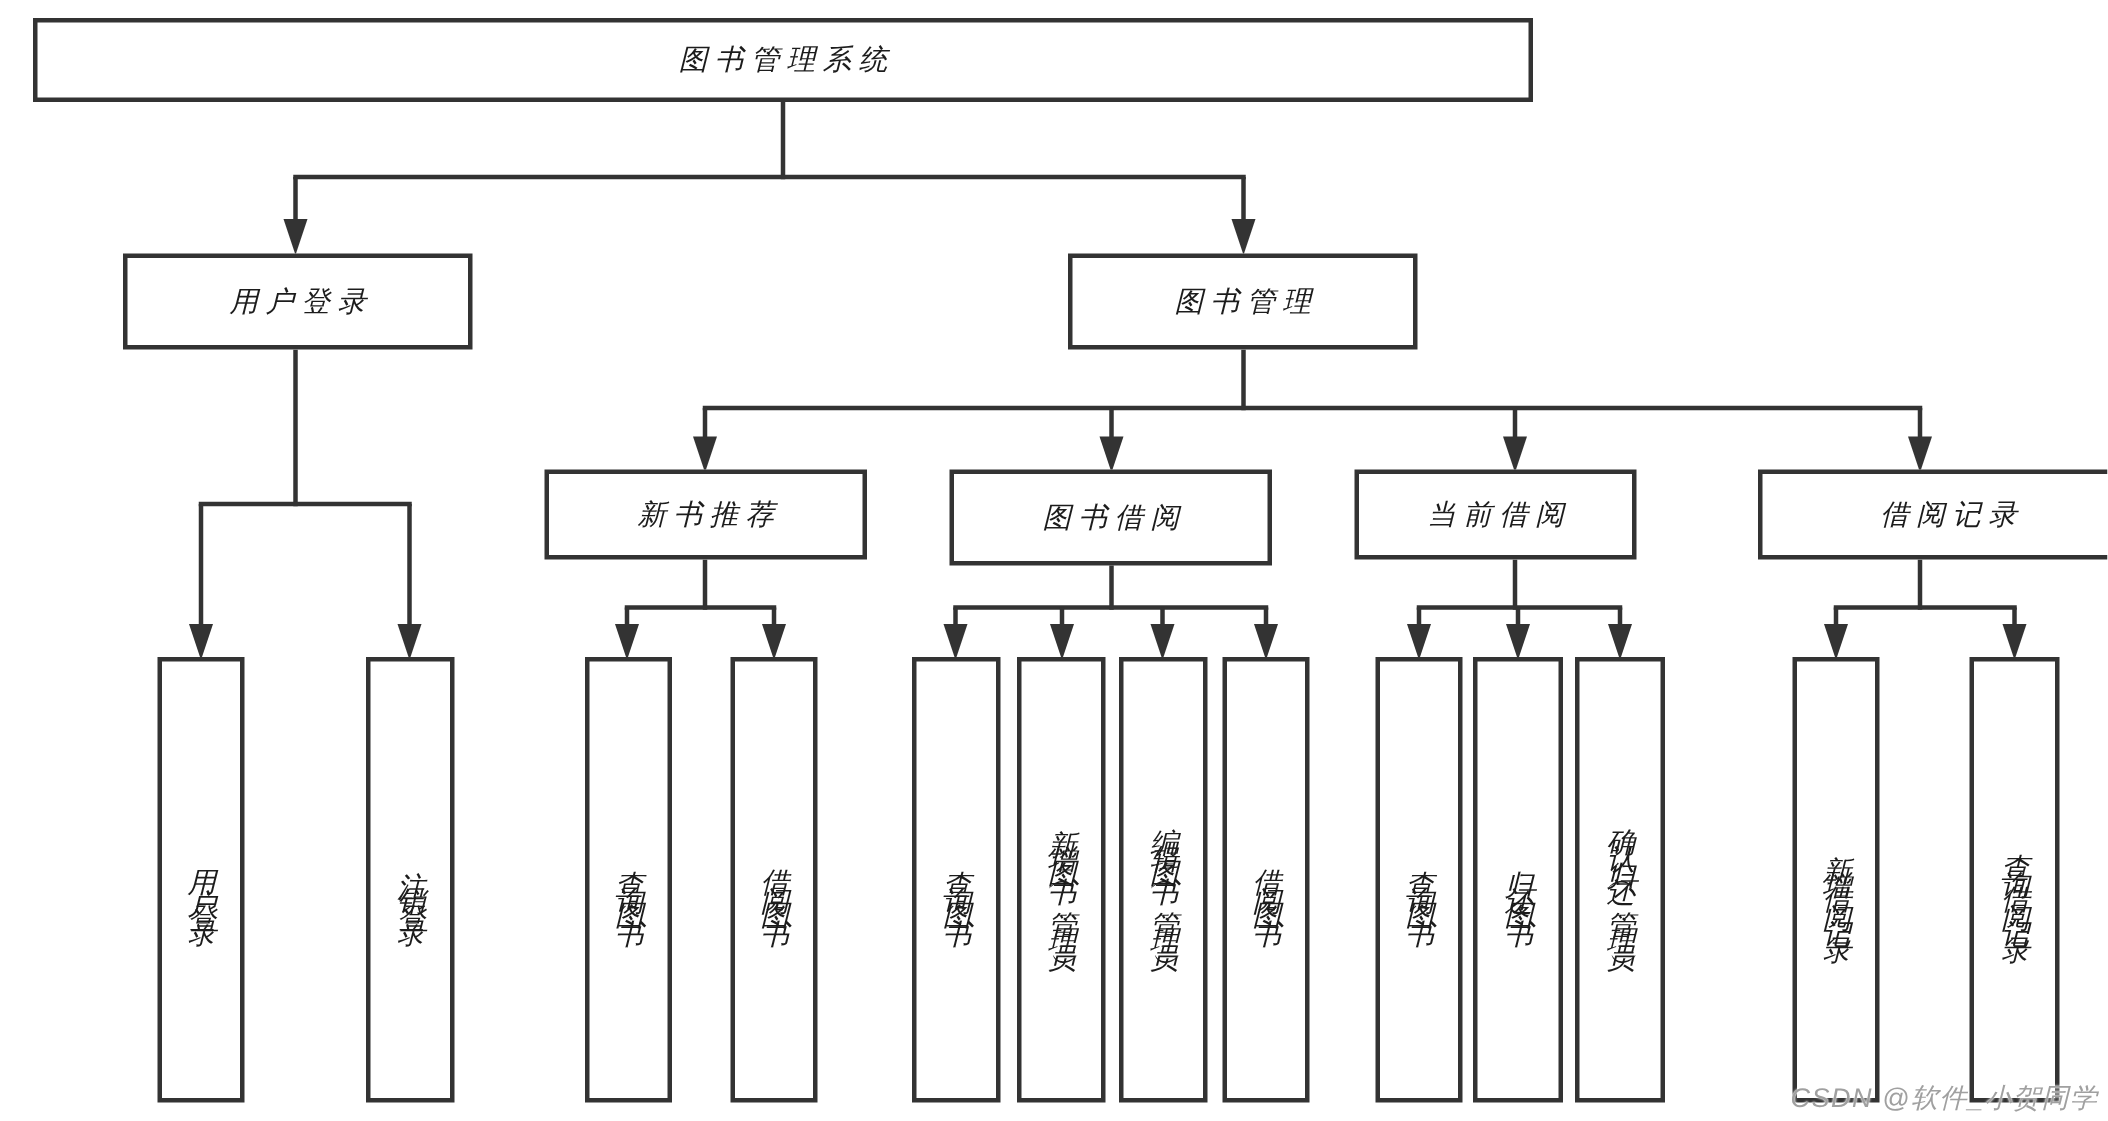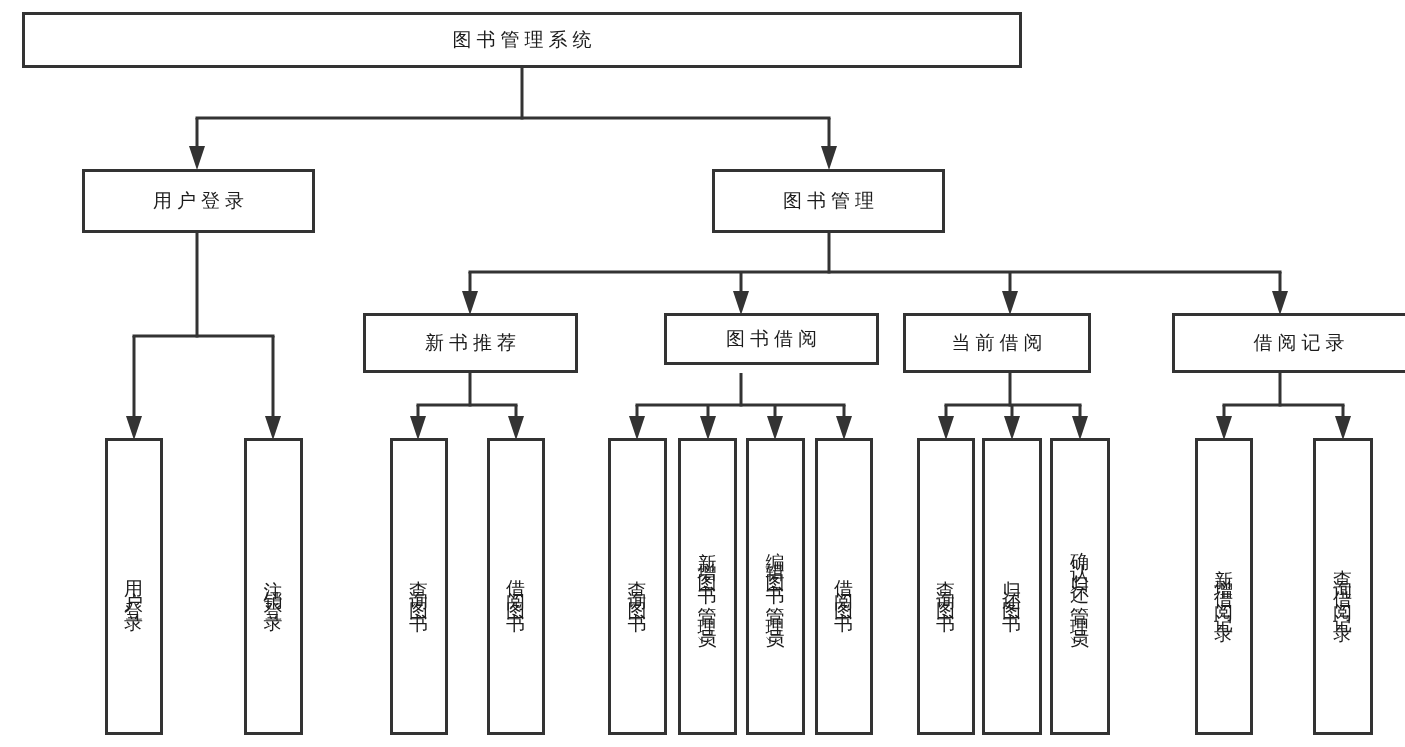--- a/index.html
+++ b/index.html
@@ -8,20 +8,21 @@
     --bg:#ffffff;
     --wm:#a0a0a0;
   }
   html,body{margin:0;padding:0;background:var(--bg);}
   #canvas{
     position:relative;
     width:1405px;height:747px;
     background:var(--bg);
     font-family:"Liberation Sans", sans-serif;
     overflow:hidden;
+    font-style:italic;
   }
   #wires{position:absolute;left:0;top:0;width:1405px;height:747px;}
   .box{
     position:absolute;
     box-sizing:border-box;
     background:#fff;
     border:3px solid var(--line);
     color:var(--text);
     display:flex;
     align-items:center;
@@ -131,21 +132,21 @@
       <polygon points="1335,416 1351,416 1343,440" stroke="none"></polygon>
     </g>
   </svg>
 
   <div class="box" style="left:22px;top:12px;width:1000px;height:56px">图书管理系统</div>
 
   <div class="box" style="left:82px;top:169px;width:233px;height:64px">用户登录</div>
   <div class="box" style="left:363px;top:313px;width:215px;height:60px">新书推荐</div>
 
   <div class="box" style="left:712px;top:169px;width:233px;height:64px">图书管理</div>
-  <div class="box" style="left:664px;top:313px;width:215px;height:52px">图书借阅</div>
+  <div class="box" style="left:633px;top:313px;width:215px;height:64px">图书借阅</div>
   <div class="box" style="left:903px;top:313px;width:188px;height:60px">当前借阅</div>
   <div class="box" style="left:1172px;top:313px;width:254px;height:60px">借阅记录</div>
 
   <div class="box v" style="left:105px;top:438px;width:58px;height:297px">用户登录</div>
   <div class="box v" style="left:244px;top:438px;width:59px;height:297px">注销登录</div>
 
   <div class="box v" style="left:390px;top:438px;width:58px;height:297px">查询图书</div>
   <div class="box v" style="left:487px;top:438px;width:58px;height:297px">借阅图书</div>
 
   <div class="box v" style="left:608px;top:438px;width:59px;height:297px">查询图书</div>
@@ -153,13 +154,14 @@
   <div class="box v" style="left:746px;top:438px;width:59px;height:297px">编辑图书（管理员）</div>
   <div class="box v" style="left:815px;top:438px;width:58px;height:297px">借阅图书</div>
 
   <div class="box v" style="left:917px;top:438px;width:58px;height:297px">查询图书</div>
   <div class="box v" style="left:982px;top:438px;width:60px;height:297px">归还图书</div>
   <div class="box v" style="left:1050px;top:438px;width:60px;height:297px">确认归还（管理员）</div>
 
   <div class="box v" style="left:1195px;top:438px;width:58px;height:297px">新增借阅记录</div>
   <div class="box v" style="left:1313px;top:438px;width:60px;height:297px">查询借阅记录</div>
 
+  <div id="watermark">CSDN @软件_小贺同学</div>
 </div>
 
 </body></html>

